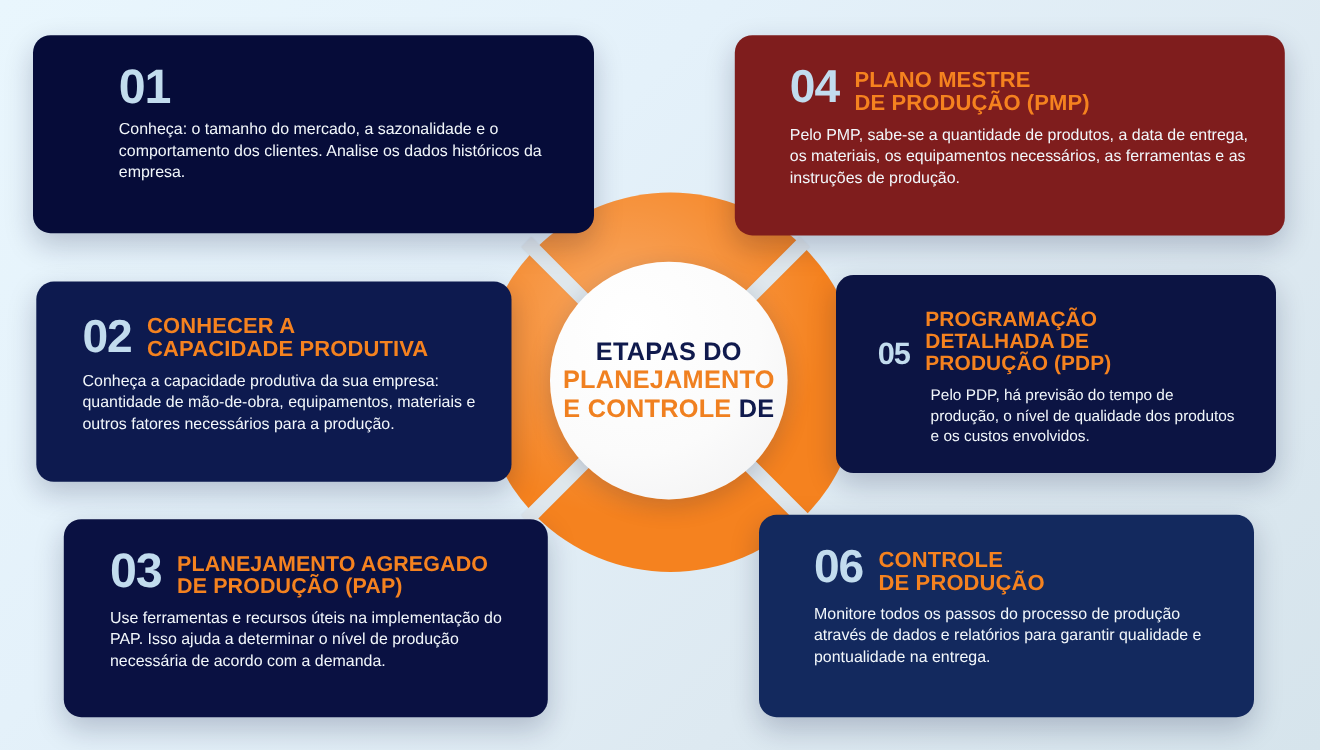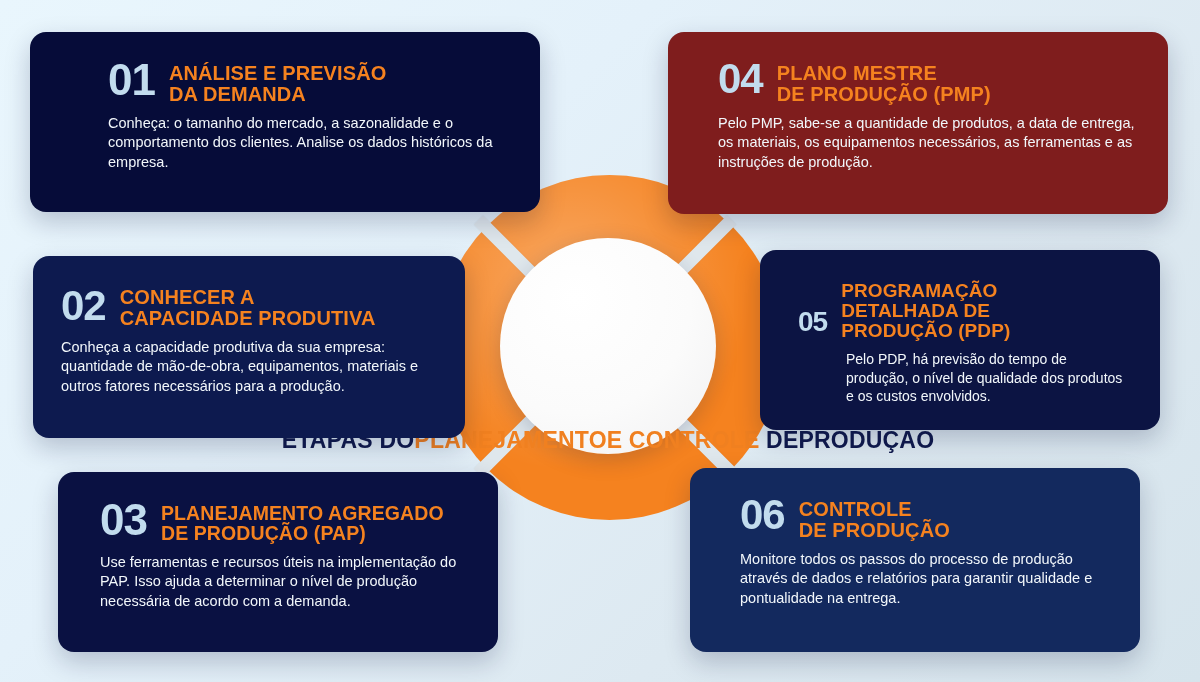--- a/index.html
+++ b/index.html
@@ -45,22 +45,22 @@
   .notch.n4 { transform:rotate(45deg);   }
 
   .hub {
     position:absolute;
     left:500px; top:238px;
     width:216px; height:216px;
     border-radius:50%;
     background:radial-gradient(circle at 35% 28%, #ffffff 0%, #fbfbfb 55%, #f0f0f1 100%);
     box-shadow:0 6px 22px rgba(20,30,70,.20);
     z-index:6;
-    display:flex; 
-    align-items:flex-end; justify-content:center;
+    display:flex; flex-direction:column;
+    align-items:center; justify-content:center;
     text-align:center;
     padding:0 8px;
   }
   .hub-line {
     font-weight:bold;
     font-size:23px;
     line-height:1.12;
     letter-spacing:.2px;
     white-space:nowrap;
     font-stretch:condensed;
@@ -118,21 +118,21 @@
   #card-06 { left:690px; top:468px; width:450px; height:184px; background:#13295e; }
 
   #card-01 .num, #card-03 .num { font-size:44px; }
   #card-02 .head, #card-05 .head { align-items:center; }
   #card-02 .num { font-size:42px; }
   #card-05 .num { font-size:28px;margin-top:24px; }
   #card-05 .title { font-size:19px; }
   #card-05 .desc { font-size:14px;margin-left:48px; }
   #card-03 .title { font-size:19.5px; }
   #card-01 { padding-left:78px; }
-  #card-02 { padding-left:28px; }
+  #card-02 { padding-left:42px; }
   #card-03 { padding-left:42px; }
   #card-04 { padding-left:50px; }
   #card-05 { padding-left:38px; }
   #card-06 { padding-left:50px; }
 
   
   .logo {
     position:absolute;
     left:553px; top:608px;
     width:112px; height:62px;
@@ -158,27 +158,25 @@
   <div class="wheel-glow"></div>
   <div class="notch n1"></div>
   <div class="notch n2"></div>
   <div class="notch n3"></div>
   <div class="notch n4"></div>
 
   <div class="hub">
     <div class="hub-line navy">ETAPAS DO</div>
     <div class="hub-line orange">PLANEJAMENTO</div>
     <div class="hub-line mixed"><span>E CONTROLE</span><span class="tail"> DE</span></div>
-    <div class="hub-line navy">PRODUÇÃO</div>
   </div>
 
   <div class="card" id="card-01">
     <div class="head">
       <div class="num">01</div>
-      <div class="title">ANÁLISE E PREVISÃO<br>DA DEMANDA</div>
     </div>
     <div class="desc">Conheça: o tamanho do mercado, a sazonalidade e o comportamento dos clientes. Analise os dados históricos da empresa.</div>
   </div>
 
   <div class="card" id="card-02">
     <div class="head">
       <div class="num">02</div>
       <div class="title">CONHECER A<br>CAPACIDADE PRODUTIVA</div>
     </div>
     <div class="desc">Conheça a capacidade produtiva da sua empresa: quantidade de mão-de-obra, equipamentos, materiais e outros fatores necessários para a produção.</div>

